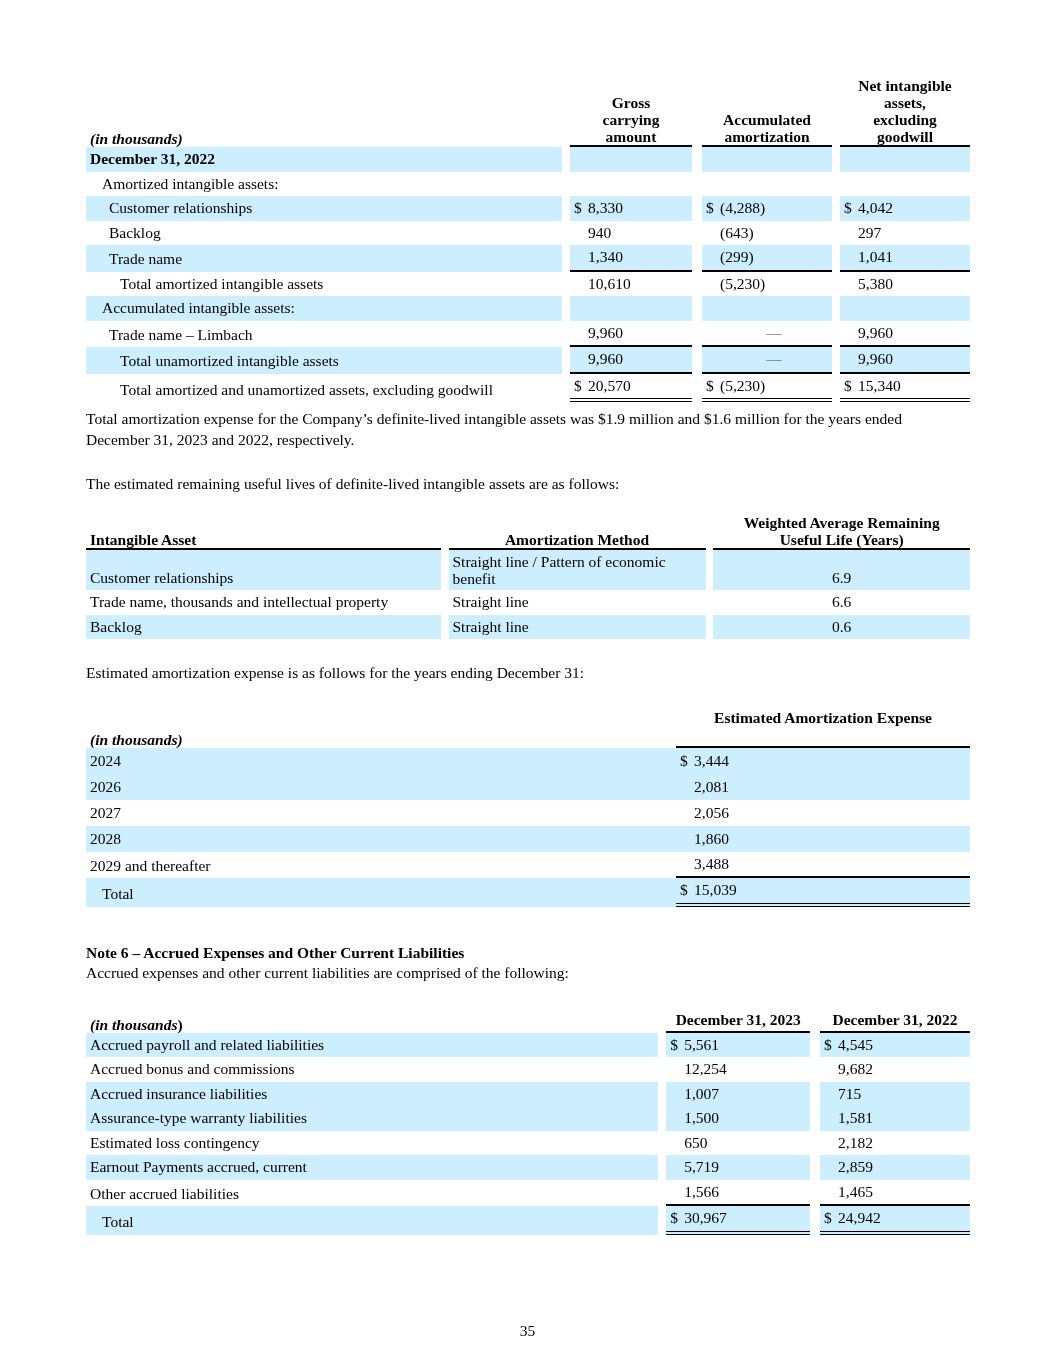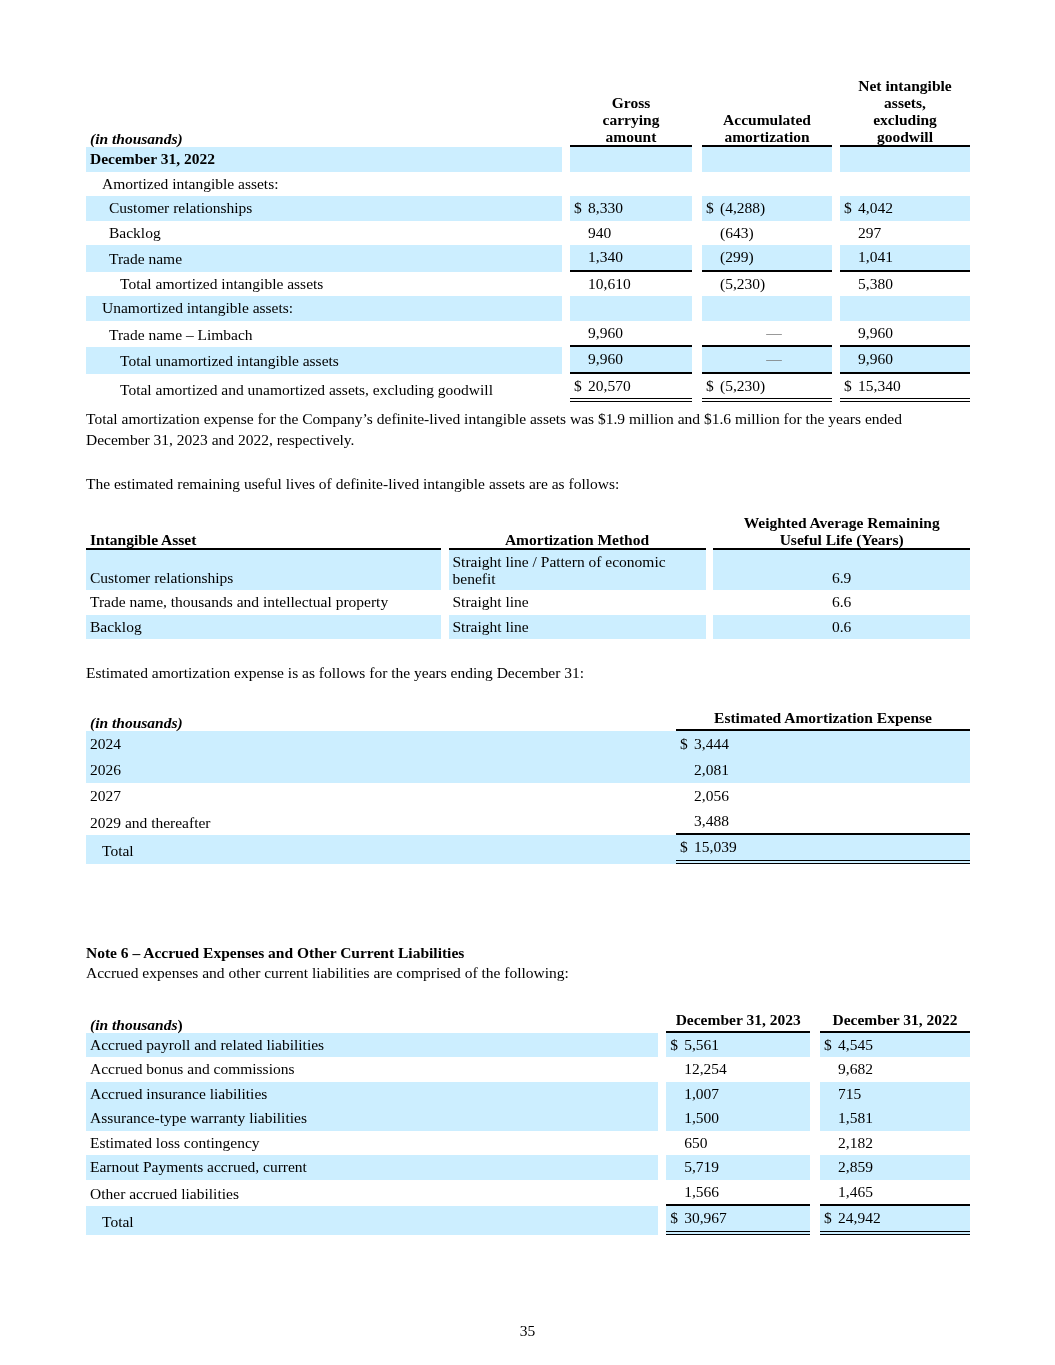--- a/index.html
+++ b/index.html
@@ -126,21 +126,21 @@
           <td></td>
       <td class="num">10,610</td>
       <td class="gap"></td>
           <td></td>
       <td class="num">(5,230)</td>
       <td class="gap"></td>
           <td></td>
       <td class="num">5,380</td>
     </tr>
     <tr class="shade">
-      <td class="i1">Unamortized intangible assets:</td>
+      <td class="i1">Accumulated intangible assets:</td>
       <td class="gap"></td>
           <td colspan="2"></td>
           <td class="gap"></td>
           <td colspan="2"></td>
           <td class="gap"></td>
           <td colspan="2"></td>
     </tr>
     <tr>
       <td class="i2">Trade name – Limbach</td>
       <td class="gap"></td>
@@ -233,36 +233,41 @@
 
   <table style="position:absolute; top:701px; left:0;">
     <colgroup>
       <col style="width:590px">
         <col style="width:14px">
         <col style="width:280px">
     </colgroup>
     <tbody>
         <tr>
       <th class="hdr-ital">(in thousands)</th>
-      <th colspan="2" class="ul center" style="padding-bottom:3px;">Estimated Amortization Expense</th>
+      <th colspan="2" class="ul center" style="padding-bottom:20px;">Estimated Amortization Expense</th>
     </tr>
     <tr class="shade" style="height:26px">
       <td style="height:26px">2024</td>
       <td class="dol">$</td>
       <td class="num">3,444</td>
     </tr>
     <tr class="shade">
       <td style="height:26px">2026</td>
       <td></td>
       <td class="num">2,081</td>
     </tr>
     <tr>
       <td style="height:26px">2027</td>
       <td></td>
       <td class="num">2,056</td>
+    </tr>
+    <tr class="shade">
+      <td style="height:26px">2028</td>
+      <td></td>
+      <td class="num">1,860</td>
     </tr>
     <tr>
       <td style="height:26px">2029 and thereafter</td>
       <td class="ul"></td>
       <td class="num ul">3,488</td>
     </tr>
     <tr class="shade">
       <td class="i1" style="height:26px">Total</td>
       <td class="dol dbl">$</td>
       <td class="num dbl">15,039</td>

